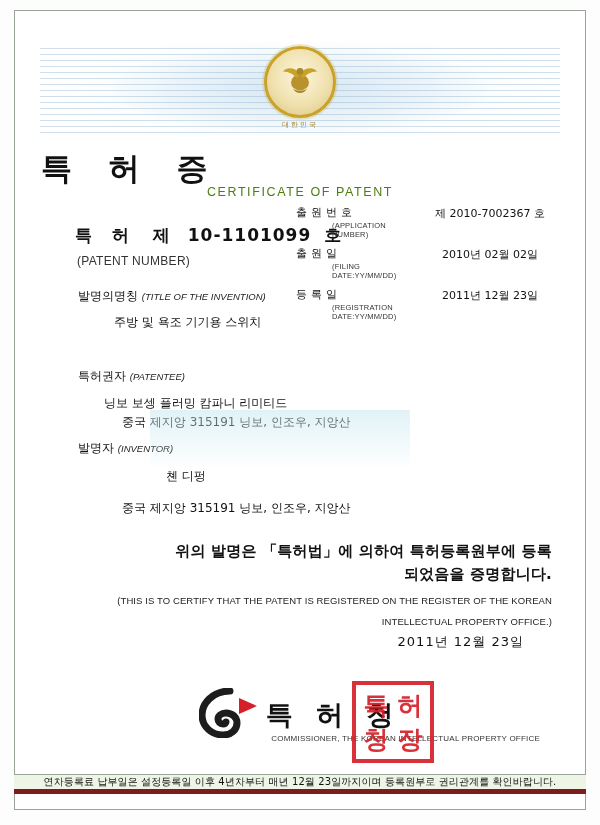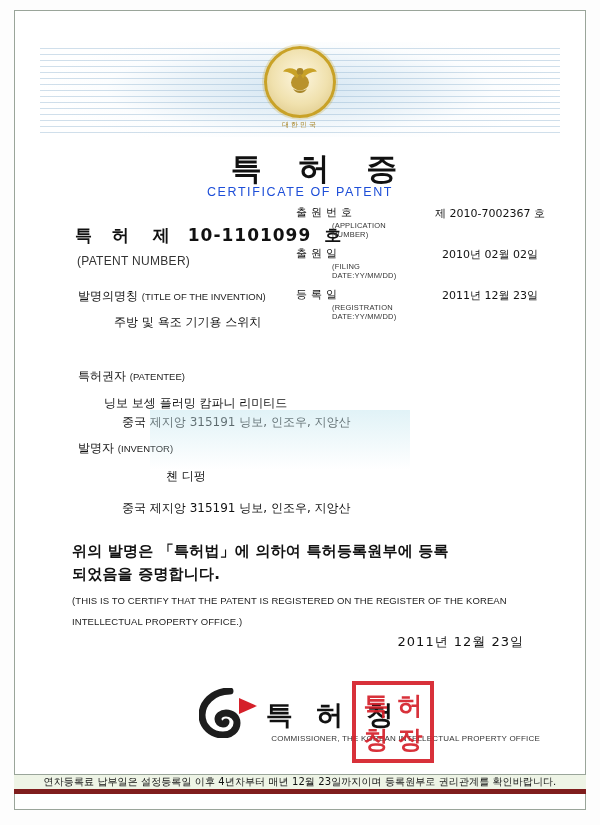--- a/index.html
+++ b/index.html
@@ -84,37 +84,37 @@
     font-size: 7px;
     letter-spacing: 2px;
     color: #a8862a;
   }
 
   
   .title-ko {
     position: absolute;
     left: 0; right: 0;
     top: 148px;
-    text-align: center;
+    text-align: left;
     font-family: "DejaVu Sans", "Liberation Sans", sans-serif;
     font-size: 31px;
     font-weight: bold;
     letter-spacing: 13px;
     text-indent: 13px;
     color: #111;
     padding-left: 28px;
   }
   .title-en {
     position: absolute;
     left: 0; right: 0;
     top: 185px;
     text-align: center;
     font-size: 12.5px;
     letter-spacing: 1.6px;
-    color: #1d4ed8;
+    color: #4d7c0f;
   }
 
   
   .patno-row {
     position: absolute;
     left: 75px;
     top: 224px;
     width: 330px;
   }
   .patno-main {
@@ -183,20 +183,21 @@
   }
   .sec-head {
     font-family: "DejaVu Sans", "Liberation Sans", sans-serif;
     font-size: 12px;
     color: #111;
   }
   .sec-head .en {
     font-family: "Liberation Sans", sans-serif;
     font-size: 9.5px;
     color: #222;
+    font-style: italic;
   }
   .sec-body {
     font-family: "DejaVu Sans", "Liberation Sans", sans-serif;
     font-size: 12px;
     color: #111;
     line-height: 1.6;
   }
 
   #sec-title   { top: 288px; }
   #sec-title .sec-body   { margin-top: 8px;  margin-left: 36px; }
@@ -209,20 +210,21 @@
     font-family: "DejaVu Sans", "Liberation Sans", sans-serif;
     font-size: 12px; color:#111;
   }
 
   
   .certify {
     position: absolute;
     left: 72px;
     top: 540px;
     width: 480px;
+    text-align: right;
   }
   .certify-ko {
     font-family: "DejaVu Sans", "Liberation Sans", sans-serif;
     font-size: 15px;
     font-weight: bold;
     line-height: 1.55;
     color: #111;
     letter-spacing: .2px;
   }
   .certify-en {

